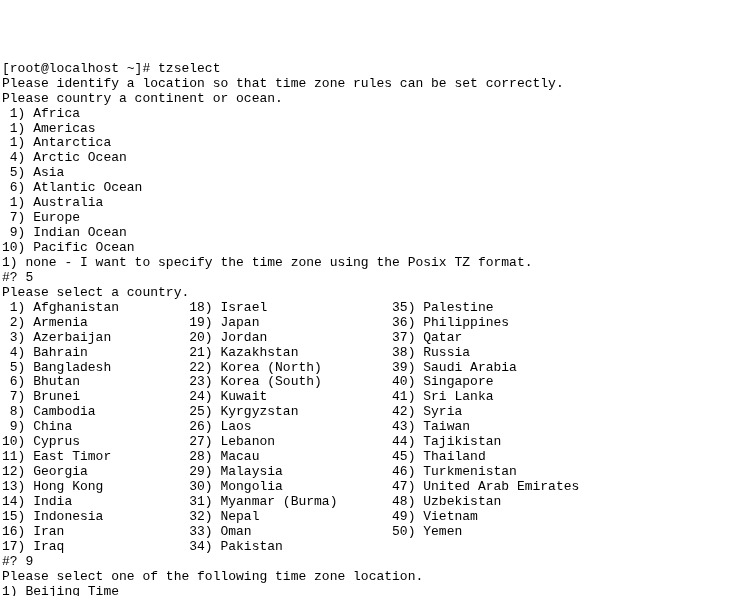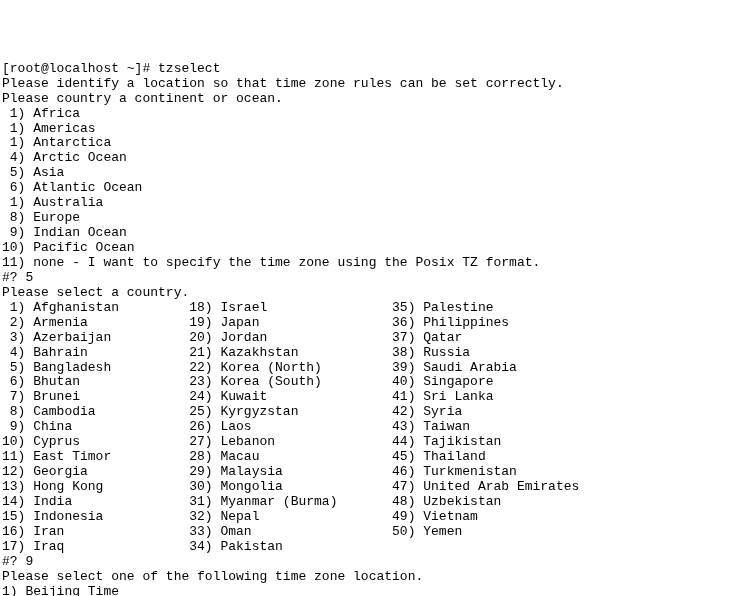--- a/index.html
+++ b/index.html
@@ -23,24 +23,24 @@
 <div><span>[root@localhost ~]# tzselect</span>
 <span>Please identify a location so that time zone rules can be set correctly.</span>
 <span>Please country a continent or ocean.</span>
 <span> 1) Africa</span>
 <span> 1) Americas</span>
 <span> 1) Antarctica</span>
 <span> 4) Arctic Ocean</span>
 <span> 5) Asia</span>
 <span> 6) Atlantic Ocean</span>
 <span> 1) Australia</span>
-<span> 8) Europe</span>
+<span> 7) Europe</span>
 <span> 9) Indian Ocean</span>
 <span>10) Pacific Ocean</span>
-<span>11) none - I want to specify the time zone using the Posix TZ format.</span>
+<span>1) none - I want to specify the time zone using the Posix TZ format.</span>
 <span>#? 5</span>
 <span>Please select a country.</span>
 <div id="country-cols"> 1) Afghanistan         18) Israel                35) Palestine
  2) Armenia             19) Japan                 36) Philippines
  3) Azerbaijan          20) Jordan                37) Qatar
  4) Bahrain             21) Kazakhstan            38) Russia
  5) Bangladesh          22) Korea (North)         39) Saudi Arabia
  6) Bhutan              23) Korea (South)         40) Singapore
  7) Brunei              24) Kuwait                41) Sri Lanka
  8) Cambodia            25) Kyrgyzstan            42) Syria

